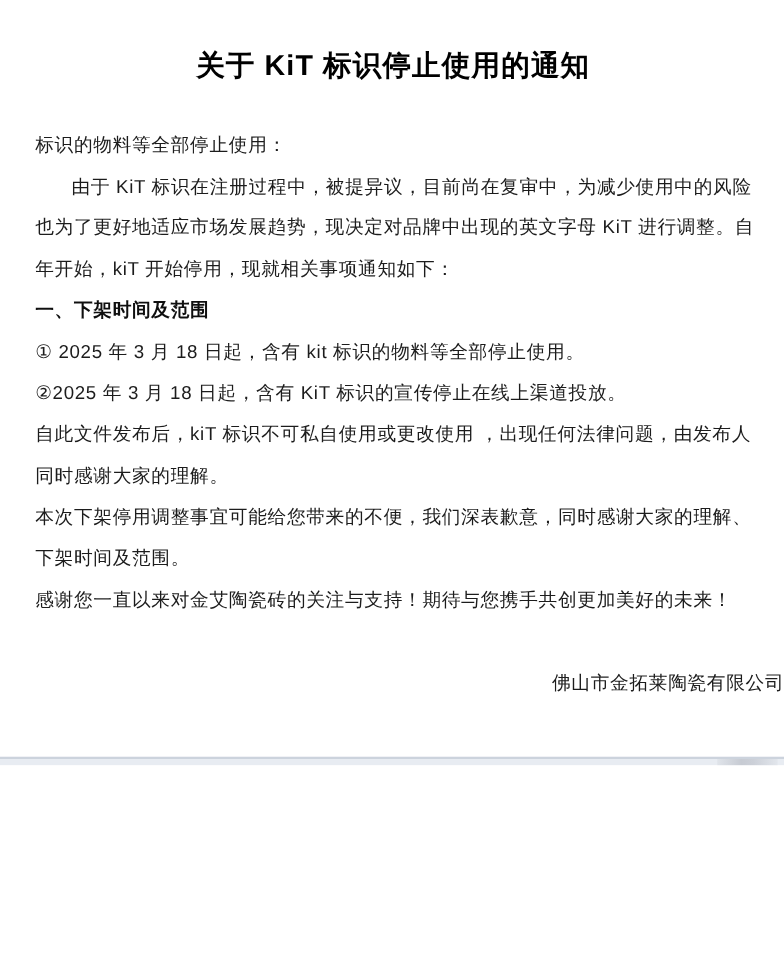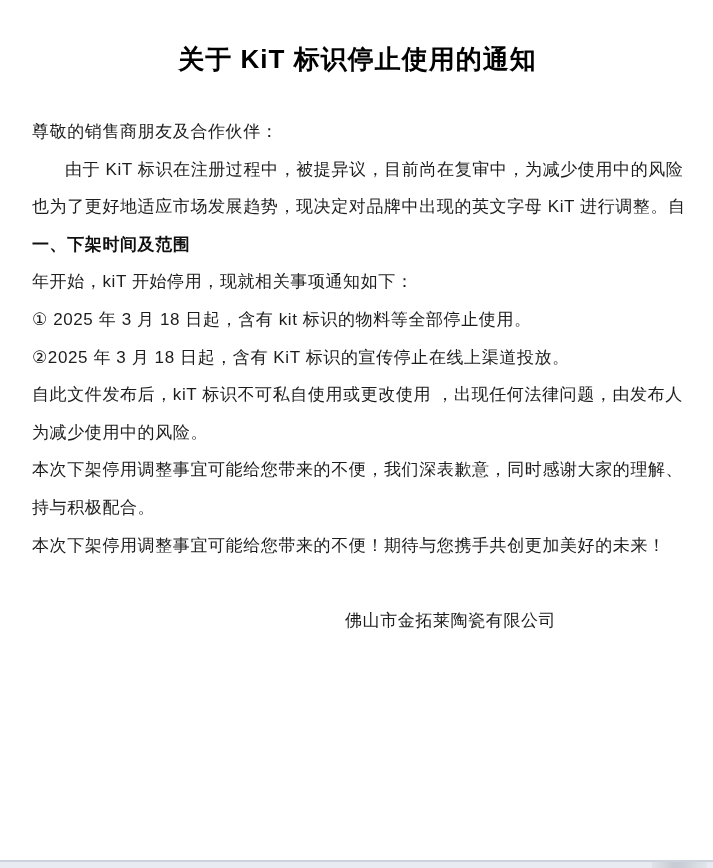--- a/index.html
+++ b/index.html
@@ -3,21 +3,21 @@
 <meta charset="utf-8">
 <style>
   html, body {
     margin: 0;
     padding: 0;
     background: #ffffff;
   }
   .page {
     position: relative;
     width: 713px;
-    height: 868px;
+    height: 696px;
     background: #ffffff;
     overflow: hidden;
     font-family: "Liberation Sans", "DejaVu Sans", sans-serif;
     color: #1c1c1c;
   }
   .doc {
     padding: 0 30px 0 32px;
   }
   .doc-title {
     margin-top: 42px;
@@ -42,21 +42,21 @@
     font-weight: bold;
     color: #0f0f0f;
   }
   .line.indent {
     text-indent: 33px;
   }
   .signature {
     margin-top: 38px;
     margin-left: 313px;
     width: 368px;
-    text-align: left;
+    text-align: right;
   }
   .signature .line {
     overflow: visible;
   }
   .taskbar-edge {
     position: absolute;
     left: 0;
     right: 0;
     bottom: 0;
     height: 6px;
@@ -74,32 +74,32 @@
 </style>
 </head>
 <body>
 
 <div class="page">
   <div class="doc">
 
     <div class="doc-title">关于 KiT 标识停止使用的通知</div>
 
     <div class="content">
-      <div class="line">尊敬的销售商朋友及合作伙伴：</div>
+      <div class="line">标识的物料等全部停止使用：</div>
       <div class="line indent">由于 KiT 标识在注册过程中，被提异议，目前尚在复审中，为减少使用中的风险，</div>
       <div class="line">也为了更好地适应市场发展趋势，现决定对品牌中出现的英文字母 KiT 进行调整。自 2025</div>
+      <div class="line">年开始，kiT 开始停用，现就相关事项通知如下：</div>
       <div class="line bold">一、下架时间及范围</div>
-      <div class="line">年开始，kiT 开始停用，现就相关事项通知如下：</div>
       <div class="line">① 2025 年 3 月 18 日起，含有 kit 标识的物料等全部停止使用。</div>
       <div class="line">②2025 年 3 月 18 日起，含有 KiT 标识的宣传停止在线上渠道投放。</div>
       <div class="line">自此文件发布后，kiT 标识不可私自使用或更改使用 ，出现任何法律问题，由发布人、使</div>
-      <div class="line">为减少使用中的风险。</div>
+      <div class="line">同时感谢大家的理解。</div>
       <div class="line">本次下架停用调整事宜可能给您带来的不便，我们深表歉意，同时感谢大家的理解、支</div>
-      <div class="line">持与积极配合。</div>
-      <div class="line">本次下架停用调整事宜可能给您带来的不便！期待与您携手共创更加美好的未来！</div>
+      <div class="line">下架时间及范围。</div>
+      <div class="line">感谢您一直以来对金艾陶瓷砖的关注与支持！期待与您携手共创更加美好的未来！</div>
     </div>
 
     <div class="signature">
       <div class="line">佛山市金拓莱陶瓷有限公司</div>
     </div>
 
   </div>
 
   <div class="taskbar-edge">
     <div class="taskbar-blob"></div>

